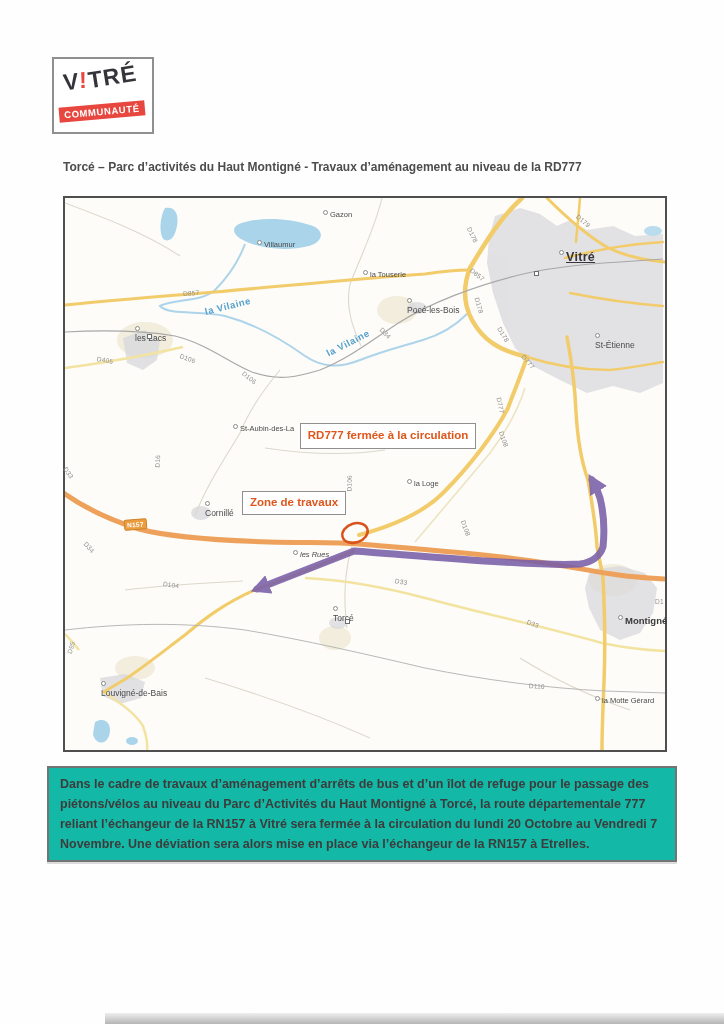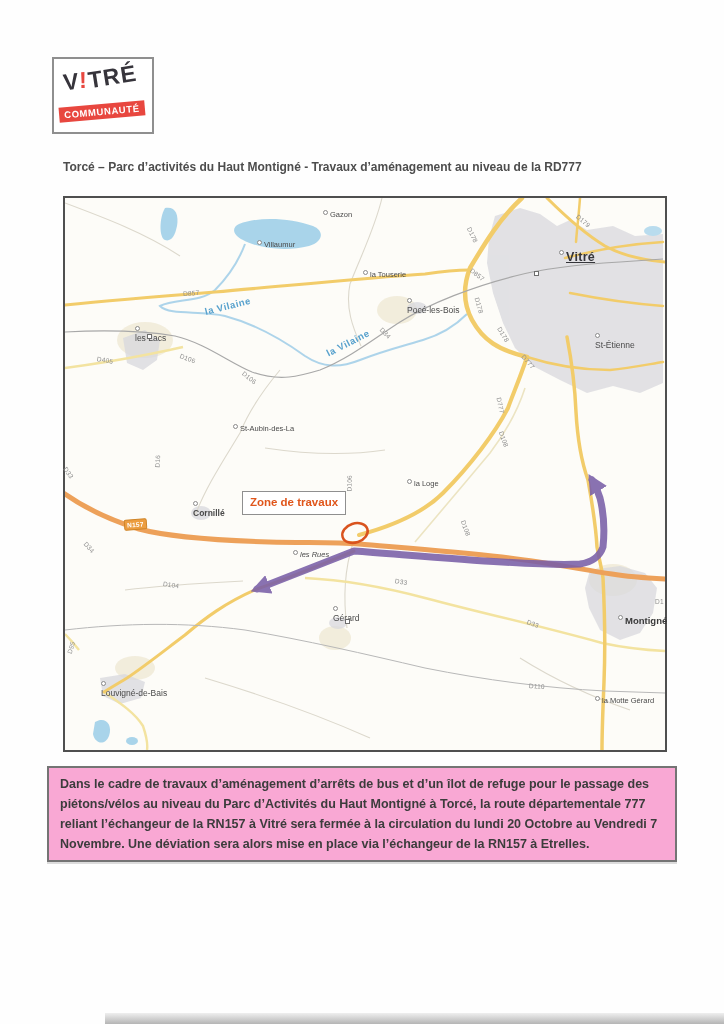--- a/index.html
+++ b/index.html
@@ -42,21 +42,21 @@
     color:#fff; font-size:6.5px; font-weight:bold; padding:0 2px; border-radius:2px;
     transform:rotate(-4deg); line-height:9px; letter-spacing:0.3px; }
   .callout { position:absolute; background:#fff; border:1.5px solid #8f8f8f;
     color:#e0561c; font-weight:bold; text-align:center; box-sizing:border-box;
     font-family:"Liberation Sans", sans-serif; }
   .closure  { left:235px; top:225px; width:176px; height:26px; font-size:11.5px; line-height:23px; }
   .workzone { left:177px; top:293px; width:104px; height:24px; font-size:11.5px; line-height:21px; }
   
   .notice { position:absolute; left:47px; top:766px; width:630px; height:96px;
     border:2px solid #747474; box-sizing:border-box; padding:6px 11px 6px 11px;
-    font-size:12.5px; font-weight:600; color:#3c3c3c; line-height:1.6; background:#f9a8d4;
+    font-size:12.5px; font-weight:600; color:#3c3c3c; line-height:1.6; background:#14b8a6;
     box-shadow:0 2px 0 rgba(120,120,120,0.25); }
   
   .scan-edge { position:absolute; left:105px; right:0; bottom:0; height:11px;
     background:linear-gradient(to bottom,#ececec,#a8a8a8); opacity:0.85; }
 </style>
 </head>
 <body>
 
 <div class="logo-box">
   <div class="logo-word"><span>V</span><span class="logo-excl">!</span><span class="logo-tre">TRÉ</span></div>
@@ -164,35 +164,35 @@
         <span>St-Étienne</span>
       </div>
       <div class="town t-md" style="left: 70px; top: 128px;">
         <span class="dot"></span>
         <span>les Lacs</span>
       </div>
       <div class="town" style="left: 168px; top: 226px;">
         <span class="dot"></span>
         <span>St-Aubin-des-La</span>
       </div>
-      <div class="town t-md" style="left: 128px; top: 303px; font-weight: bold;">
+      <div class="town t-md" style="left: 140px; top: 303px;">
         <span class="dot"></span>
         <span>Cornillé</span>
       </div>
       <div class="town" style="left: 342px; top: 281px;">
         <span class="dot"></span>
         <span>la Loge</span>
       </div>
       <div class="town" style="left: 228px; top: 352px; font-style: italic;">
         <span class="dot"></span>
         <span>les Rues</span>
       </div>
       <div class="town t-md" style="left: 268px; top: 408px;">
         <span class="dot"></span>
-        <span>Gérard</span>
+        <span>Torcé</span>
       </div>
       <div class="town t-mdb" style="left: 553px; top: 417px;">
         <span class="dot"></span>
         <span>Montigné</span>
       </div>
       <div class="town" style="left: 530px; top: 498px;">
         <span class="dot"></span>
         <span>la Motte Gérard</span>
       </div>
       <div class="town t-md" style="left: 36px; top: 483px;">
@@ -295,18 +295,19 @@
   <svg width="600" height="552" viewBox="0 0 600 552">
     <defs>
       <marker id="arrow" viewBox="0 0 10 10" refX="6.5" refY="5" markerWidth="2.8" markerHeight="2.8" orient="auto-start-reverse">
         <path d="M0,0 L10,5 L0,10 Z" fill="#7a5fa8"></path>
       </marker>
     </defs>
     <path d="M192,391 L289,353 C330,356 390,361 437,364 C470,366 500,367 515,366 C528,364 535,358 538,349 C540,330 538,312 535,300 C533,293 530,287 527,282" fill="none" stroke="#7a5fa8" stroke-width="7" stroke-linecap="round" stroke-linejoin="round" opacity="0.88" marker-start="url(#arrow)" marker-end="url(#arrow)"></path>
     <ellipse cx="290" cy="335" rx="13" ry="9.5" transform="rotate(-18 290 335)" fill="none" stroke="#d9531e" stroke-width="2.5"></ellipse>
   </svg>
 
+  <div class="callout closure">RD777 fermée à la circulation</div>
   <div class="callout workzone">Zone de travaux</div>
 </div>
 
 <div class="notice">Dans le cadre de travaux d’aménagement d’arrêts de bus et d’un îlot de refuge pour le passage des piétons/vélos au niveau du Parc d’Activités du Haut Montigné à Torcé, la route départementale 777 reliant l’échangeur de la RN157 à Vitré sera fermée à la circulation du lundi 20 Octobre au Vendredi 7 Novembre. Une déviation sera alors mise en place via l’échangeur de la RN157 à Etrelles.</div>
 
 <div class="scan-edge"></div>
 
 </body></html>

